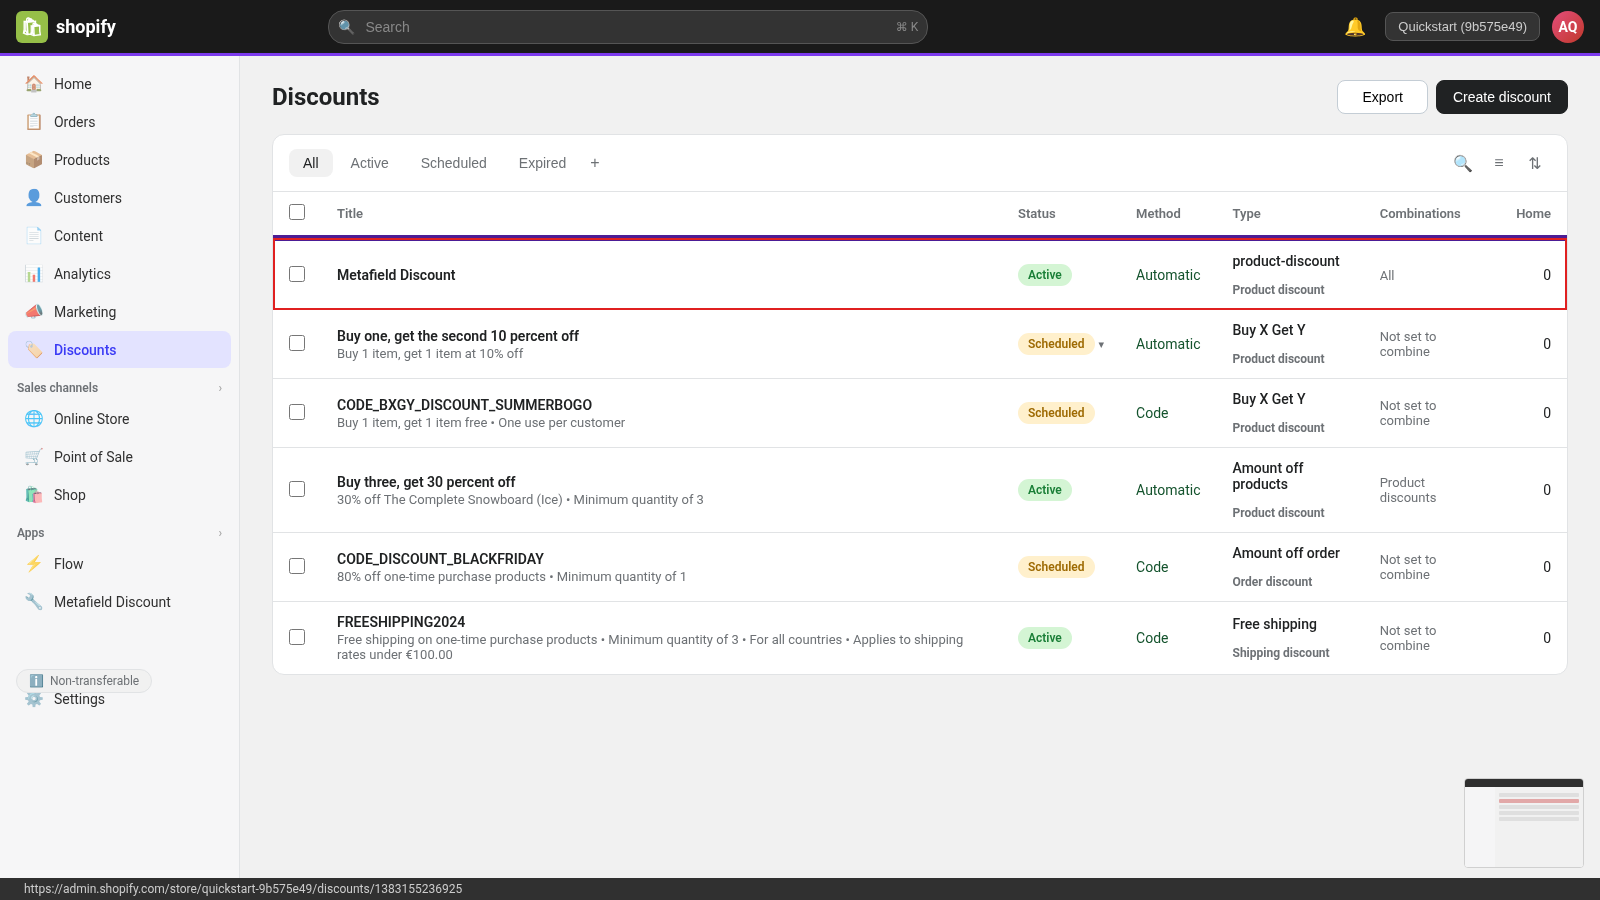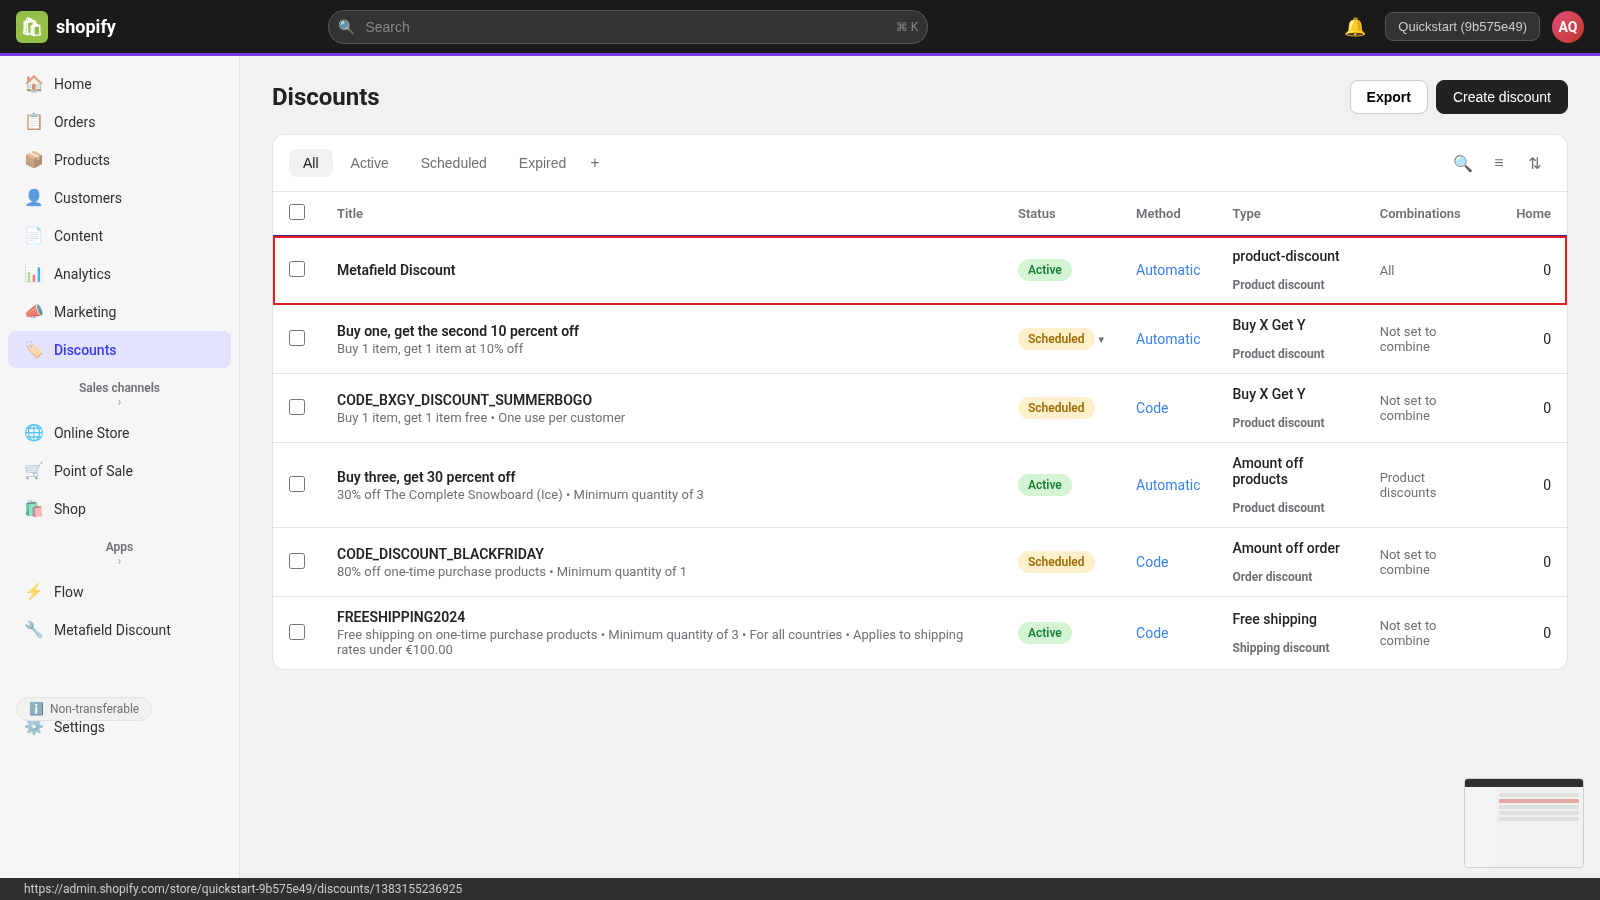--- a/index.html
+++ b/index.html
@@ -107,40 +107,40 @@
     }
     .sidebar-item.active {
       background: #e3e3ff;
       color: #3b3bf5;
       font-weight: 500;
     }
     .sidebar-icon { font-size: 16px; opacity: 0.7; flex-shrink: 0; }
     .sidebar-section-label {
       font-size: 12px; color: #6d7175; font-weight: 600;
       padding: 12px 17px 4px;
-      display: flex; align-items: center; justify-content: space-between; flex-direction: column;
+      display: flex; align-items: center; justify-content: space-between;
     }
     .sidebar-section-label .arrow { font-size: 12px; color: #aaa; }
 
     
     .content {
       flex: 1;
       overflow-y: auto;
       padding: 24px 32px;
       background: #f1f1f1;
     }
     .page-header {
       display: flex; align-items: center; justify-content: space-between;
       margin-bottom: 20px;
     }
     .page-title { font-size: 24px; font-weight: 700; color: #202223; }
     .header-buttons { display: flex; gap: 8px; }
     .btn-secondary {
       background: white; border: 1px solid #c4cdd5; border-radius: 8px;
-      padding: 8px 16px; cursor: pointer; font-size: 14px; font-weight: 700;
+      padding: 8px 24px; cursor: pointer; font-size: 14px; font-weight: 400;
     }
     .btn-primary {
       background: #202223; border: 1px solid #202223; border-radius: 8px;
       padding: 8px 16px; cursor: pointer; font-size: 14px; font-weight: 500;
       color: white;
     }
 
     
     .table-card {
       background: white;
@@ -165,42 +165,42 @@
     .tabs-right { margin-left: auto; display: flex; gap: 4px; }
     .icon-btn {
       background: none; border: none; cursor: pointer;
       width: 32px; height: 32px;
       display: flex; align-items: center; justify-content: center;
       border-radius: 6px; color: #6d7175; font-size: 16px;
     }
 
     
     table { width: 100%; border-collapse: collapse; }
-    thead tr { border-bottom: 1px solid #4c1d95; }
+    thead tr { border-bottom: 6px solid #4c1d95; }
     th {
       padding: 12px 16px;
       text-align: left; font-size: 13px; font-weight: 600; color: #6d7175;
     }
     th.check-col { width: 40px; }
     td { padding: 12px 16px; font-size: 14px; color: #202223; vertical-align: middle; }
     tr.data-row { border-bottom: 1px solid #e1e3e5; }
     tr.data-row:last-child { border-bottom: none; }
     tr.highlighted-row {
       outline: 2px solid #e02020;
       outline-offset: -2px;
     }
     .discount-title { font-weight: 600; color: #202223; }
     .discount-sub { font-size: 13px; color: #6d7175; margin-top: 2px; }
     .badge {
       display: inline-block; padding: 4px 10px; border-radius: 20px;
       font-size: 12px; font-weight: 600;
     }
     .badge-active { background: #d4f5d4; color: #1a7f37; }
     .badge-scheduled { background: #fff0cc; color: #9e6a03; }
-    .method-cell { color: #3b82f6; }
+    .method-cell { color: #14532d; }
     .type-main { font-weight: 500; color: #202223; }
     .type-sub { font-size: 12px; color: #6d7175; margin-top: 14px; font-weight: bold; }
     .combinations-cell { color: #6d7175; font-size: 13px; }
     .used-cell { color: #202223; text-align: right; }
     .scheduled-wrap { display: flex; align-items: center; gap: 4px; }
     .chevron-down { font-size: 11px; color: #6d7175; }
     input[type="checkbox"] { width: 16px; height: 16px; cursor: pointer; }
 
     
     .footer-learn {

